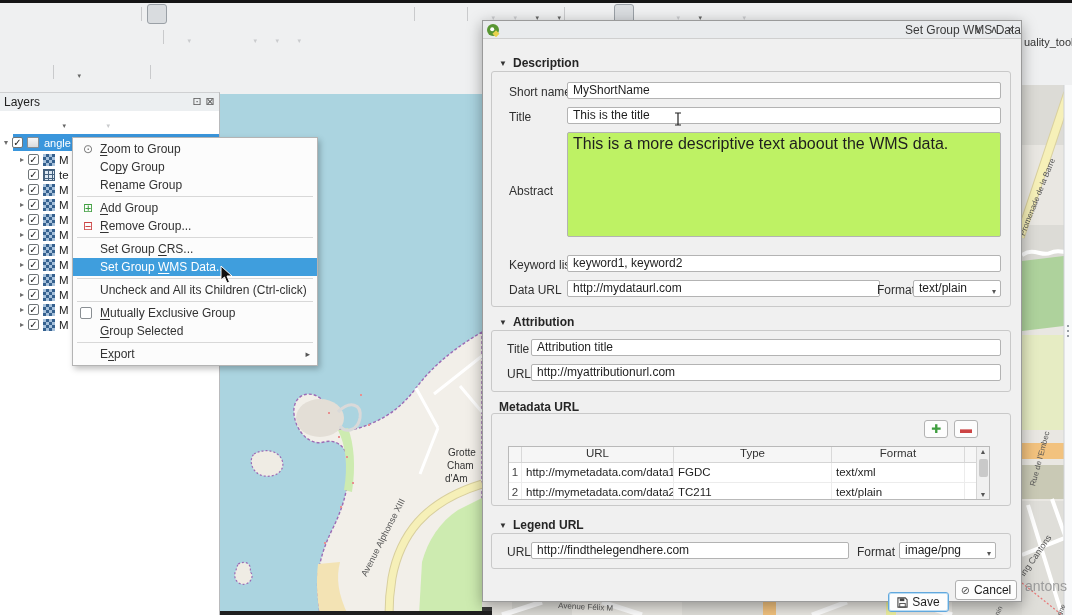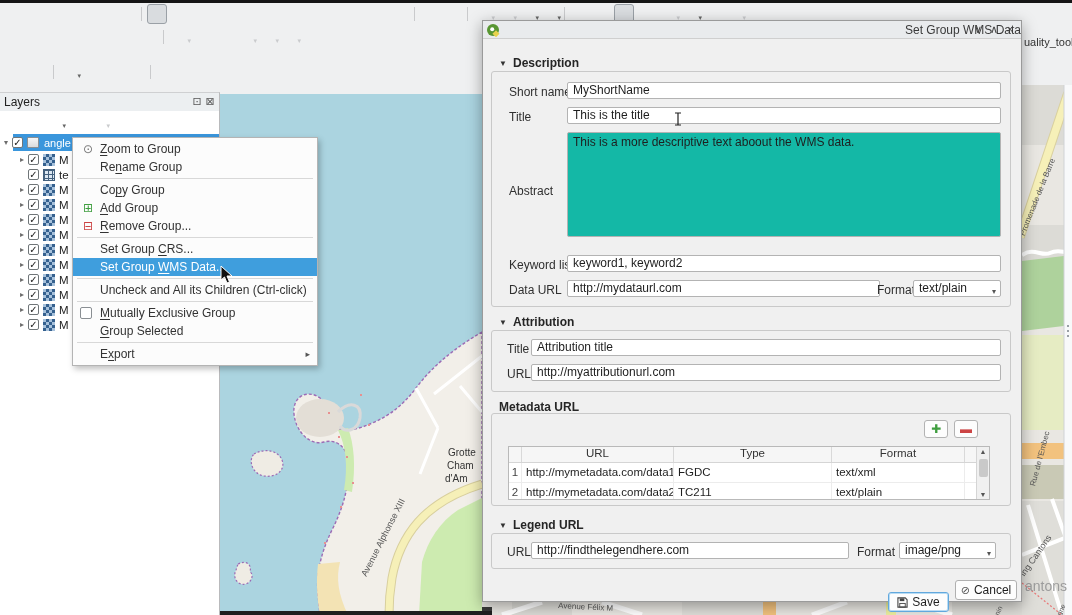--- a/index.html
+++ b/index.html
@@ -85,22 +85,22 @@
   #dlg-titlebar { position:absolute; left:0; top:0; width:100%; height:18px; background:#e9ebed;
     border-bottom:1px solid #cfcfcf; }
   #dlg-title { position:absolute; left:0; right:0; top:2px; text-align:right; font-size:12px; color:#3a3a3a; }
   .dlg-winbtn { position:absolute; top:2px; font-size:11px; color:#444; width:14px; text-align:center; }
   .sect-hdr { position:absolute; font-weight:bold; font-size:12px; color:#262626; }
   .sect-arrow { position:absolute; font-size:8px; color:#333; }
   .frame { position:absolute; left:8px; width:520px; border:1px solid #c9c9c9; border-radius:3px; background:#f0f0f0; }
   .flabel { position:absolute; font-size:12px; color:#303030; }
   .tinput { position:absolute; height:17px; background:#fff; border:1px solid #b3b3b3; border-radius:2px;
     font-size:12px; color:#1e1e1e; padding:0 5px; line-height:15px; white-space:nowrap; overflow:hidden; }
-  .tarea { position:absolute; background:#14b8a6; border:1px solid #b3b3b3; border-radius:2px;
-    font-size:12px; color:#1e1e1e; padding:2px 5px; }
+  .tarea { position:absolute; background:#bef264; border:1px solid #b3b3b3; border-radius:2px;
+    font-size:16px; color:#1e1e1e; padding:2px 5px; }
   .combo { position:absolute; height:17px; background:#fff; border:1px solid #b3b3b3; border-radius:2px;
     font-size:12px; color:#1e1e1e; padding:0 14px 0 5px; line-height:15px; }
   .combo::after { content:"▾"; position:absolute; right:4px; top:3px; font-size:8px; color:#555; }
   .sqbtn { position:absolute; width:24px; height:18px; background:#fdfdfd; border:1px solid #b3b3b3;
     border-radius:3px; text-align:center; font-size:12px; line-height:16px; }
   .sqbtn.plus{color:#3f9e3f} .sqbtn.minus{color:#cc4444}
 
   
   #md-table { position:absolute; left:16px; top:32px; width:482px; height:54px; background:#fff;
     border:1px solid #b9b9b9; overflow:hidden; }
@@ -400,30 +400,30 @@
 </div>
 
 <div class="abs" id="context-menu">
 
 <div class="mi">
       <span class="mi-icon">⊙</span>
 
       <span class="mi-label"><u>Z</u>oom to Group</span>
 
     </div>
+    <div class="mi">
+      <span class="mi-icon"></span>
+
+      <span class="mi-label">Co<u>p</u>y Group</span>
+
+    </div>
     <div class="mi sep_after">
       <span class="mi-icon"></span>
 
       <span class="mi-label">Re<u>n</u>ame Group</span>
-
-    </div>
-    <div class="mi">
-      <span class="mi-icon"></span>
-
-      <span class="mi-label">Co<u>p</u>y Group</span>
 
     </div>
     <div class="mi">
       <span class="mi-icon g">⊞</span>
 
       <span class="mi-label"><u>A</u>dd Group</span>
 
     </div>
     <div class="mi sep_after">
       <span class="mi-icon r">⊟</span>

